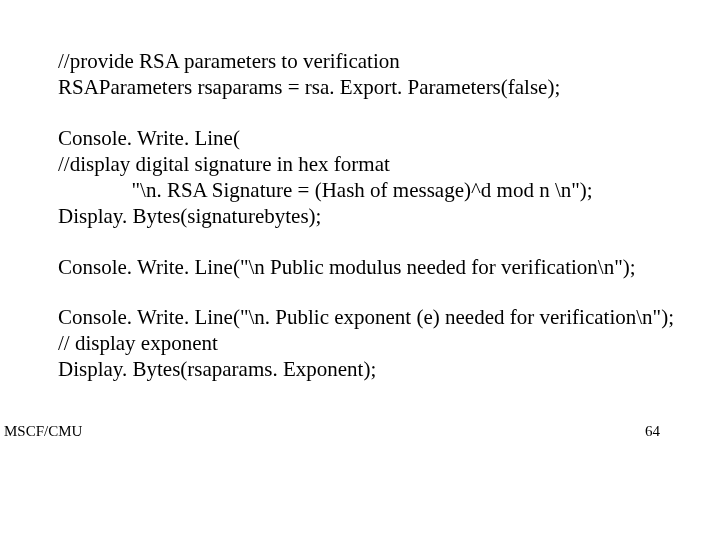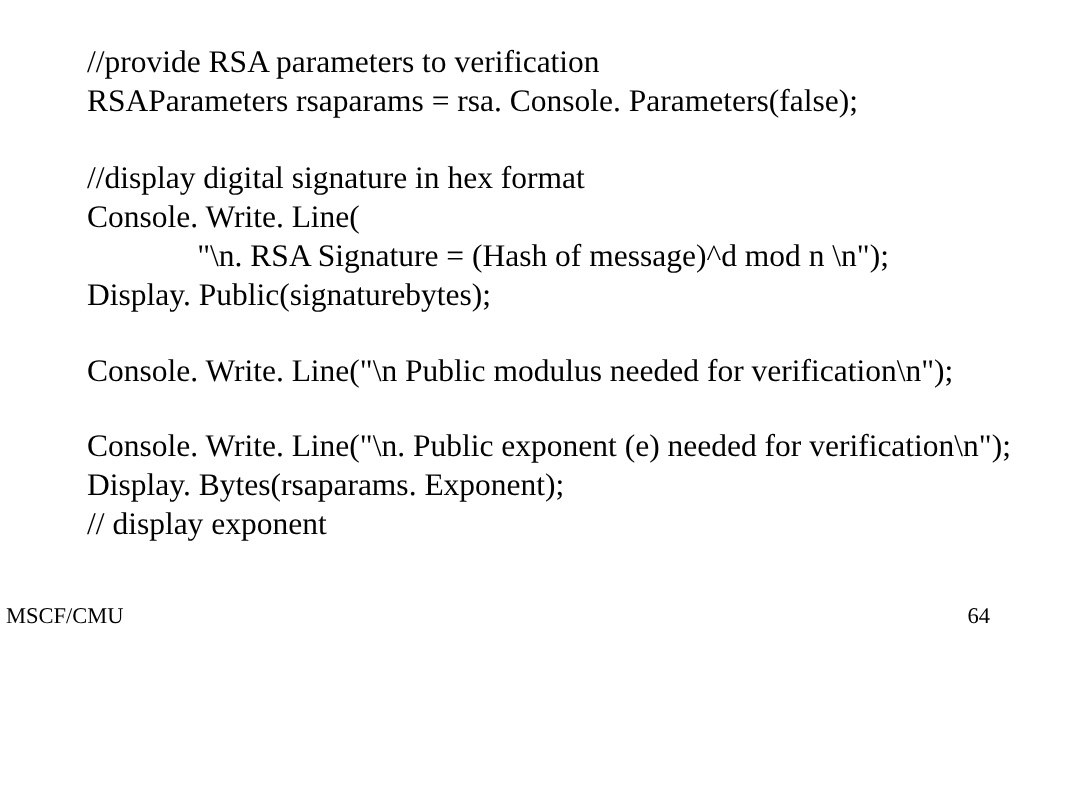--- a/index.html
+++ b/index.html
@@ -12,20 +12,21 @@
     color: #000;
   }
   .slide {
     box-sizing: border-box;
     width: 720px;
     height: 424px;
     padding: 28px 34px 0 58px;
     position: relative;
     font-size: 21px;
     line-height: 1.25;
+    margin-top: 20px;
   }
   .line {
     white-space: pre;
     margin: 0;
   }
   .gap {
     height: 24px;
   }
   .footer {
     position: absolute;
@@ -43,30 +44,30 @@
   .footer-right {
     position: absolute;
     right: 60px;
   }
 </style>
 </head>
 <body>
 
 <div class="slide">
   <p class="line">//provide RSA parameters to verification</p>
-  <p class="line">RSAParameters rsaparams = rsa. Console. Parameters(false);</p>
+  <p class="line">RSAParameters rsaparams = rsa. Export. Parameters(false);</p>
   <div class="gap"></div>
+  <p class="line">Console. Write. Line(</p>
   <p class="line">//display digital signature in hex format</p>
-  <p class="line">Console. Write. Line(</p>
   <p class="line">              "\n. RSA Signature = (Hash of message)^d mod n \n");</p>
-  <p class="line">Display. Public(signaturebytes);</p>
+  <p class="line">Display. Bytes(signaturebytes);</p>
   <div class="gap"></div>
   <p class="line">Console. Write. Line("\n Public modulus needed for verification\n");</p>
   <div class="gap"></div>
   <p class="line">Console. Write. Line("\n. Public exponent (e) needed for verification\n");</p>
+  <p class="line">// display exponent</p>
   <p class="line">Display. Bytes(rsaparams. Exponent);</p>
-  <p class="line">// display exponent</p>
 
   <div class="footer">
     <span class="footer-center">MSCF/CMU</span>
     <span class="footer-right">64</span>
   </div>
 </div>
 
 </body></html>

